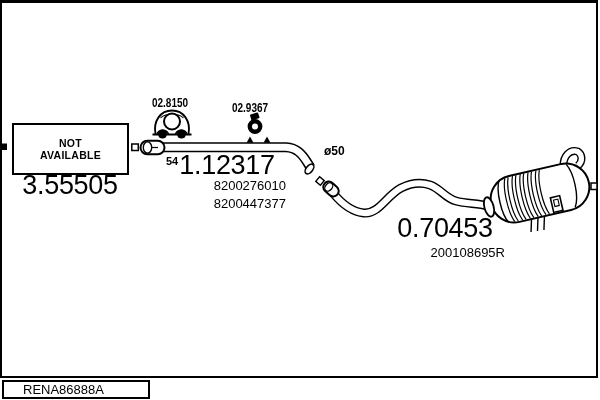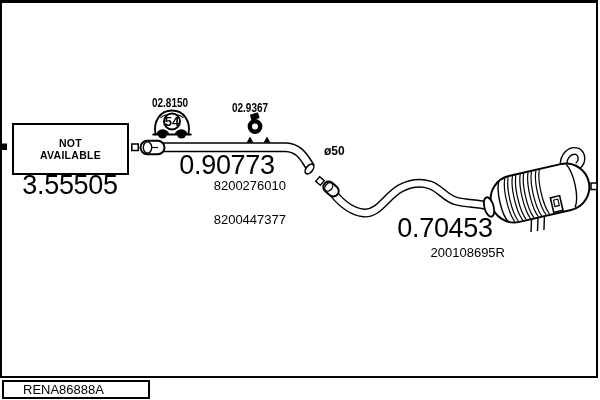--- a/index.html
+++ b/index.html
@@ -22,21 +22,21 @@
     display:flex;flex-direction:column;align-items:center;justify-content:center;
     font-weight:bold;font-size:10.5px;line-height:12px;letter-spacing:.3px;
     text-align:center;
   }
   .big-code{font-size:27px;line-height:27px;text-align:center;letter-spacing:-0.3px;}
   .oem{font-size:13px;line-height:13px;text-align:right;}
   .icon-code{
     font-weight:bold;font-size:12.5px;line-height:13px;text-align:center;
     transform:scaleX(.8);transform-origin:center;
   }
-  .badge{font-weight:bold;font-size:13px;line-height:9px;text-align:center;}
+  .badge{font-weight:bold;font-size:11px;line-height:9px;text-align:center;margin-top:40px;}
   .dia{font-weight:bold;font-size:12px;line-height:12px;}
   .footer-box{
     position:absolute;left:2px;top:380px;width:148px;height:19px;
     border:2px solid #000;box-sizing:border-box;background:#fff;
     font-size:13px;line-height:15px;padding-left:19px;overflow:hidden;
   }
 </style>
 </head>
 <body>
 
@@ -118,23 +118,23 @@
   <span>AVAILABLE</span>
 </div>
 
 <div class="lbl big-code" style="left:10px;top:172px;width:120px;">3.55505</div>
 
 <div class="lbl icon-code" style="left:144px;top:97px;width:52px;">02.8150</div>
 <div class="lbl badge" style="left:164px;top:117px;width:16px;">54</div>
 
 <div class="lbl icon-code" style="left:224px;top:102px;width:52px;">02.9367</div>
 
-<div class="lbl big-code" style="left:167px;top:152px;width:120px;">0.90773</div>
+<div class="lbl big-code" style="left:167px;top:152px;width:120px;">1.12317</div>
 <div class="lbl oem" style="left:166px;top:179px;width:120px;">8200276010</div>
-<div class="lbl oem" style="left:166px;top:197px;width:120px;margin-top:16px;">8200447377</div>
+<div class="lbl oem" style="left:166px;top:197px;width:120px;">8200447377</div>
 
 <div class="lbl dia" style="left:304px;top:145px;padding-left:20px;">ø50</div>
 
 <div class="lbl big-code" style="left:385px;top:215px;width:120px;">0.70453</div>
 <div class="lbl oem" style="left:385px;top:246px;width:120px;">200108695R</div>
 
 <div class="footer-box">
   <span>RENA86888A</span>
 </div>
 

